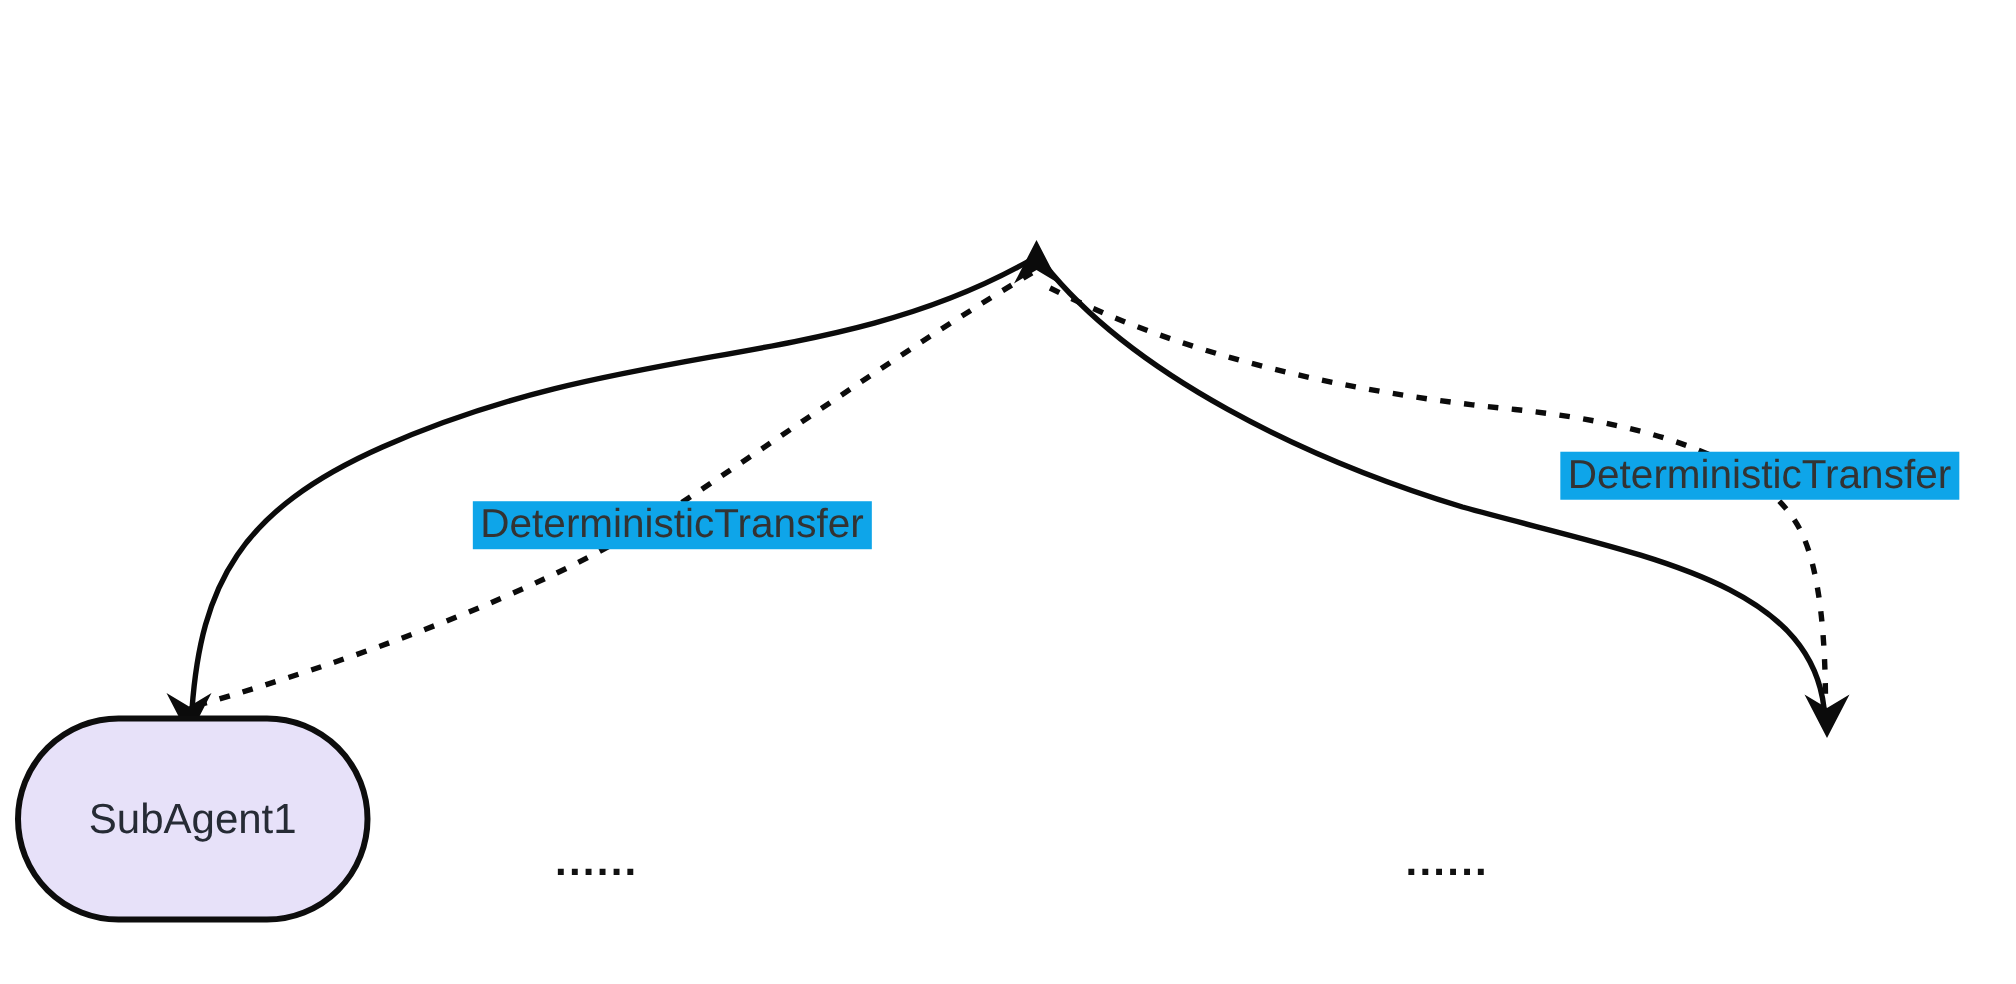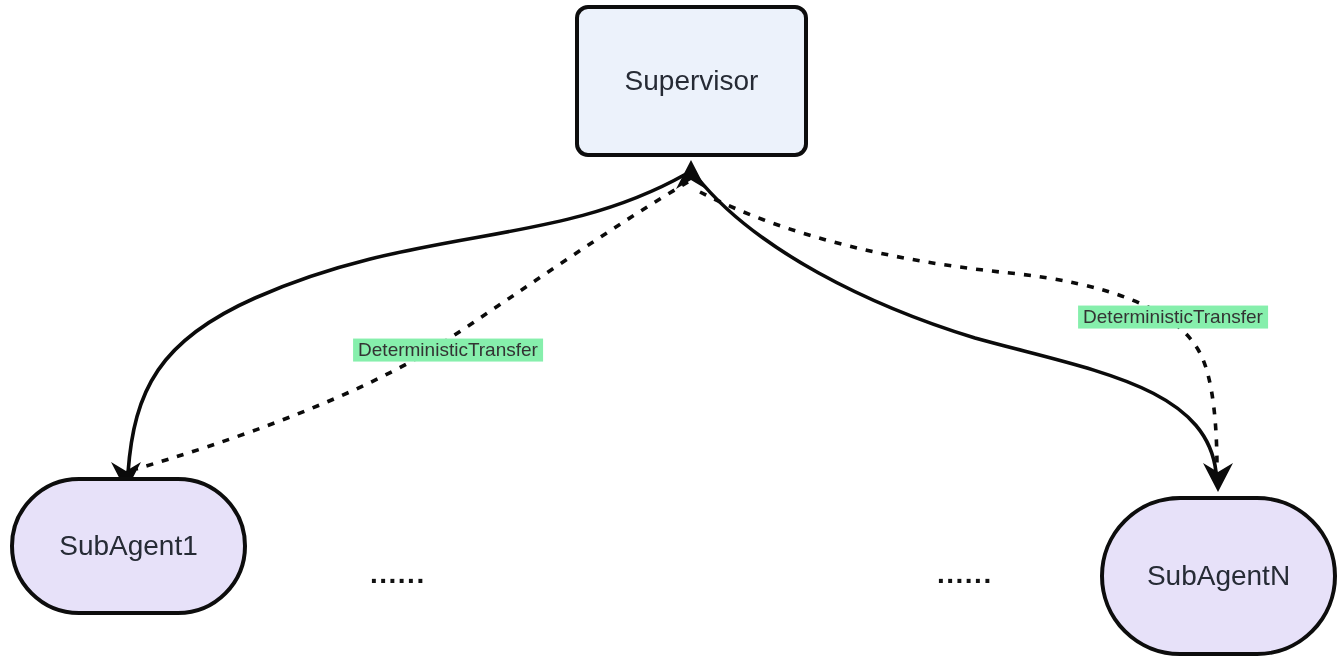--- a/index.html
+++ b/index.html
@@ -31,23 +31,23 @@
     border-radius: 13px;
     background: #ECF2FB;
   }
   .node.stadium {
     border-radius: 80px;
     background: #E7E1F9;
   }
   .edge-label {
     position: absolute;
     transform: translate(-50%, -50%);
-    background: #86efac;
+    background: #0ea5e9;
     color: #333333;
-    font-size: 19px;
+    font-size: 27px;
     line-height: 1.1;
     padding: 1px 5px;
     white-space: nowrap;
   }
   .dots {
     position: absolute;
     color: #111111;
     font-size: 28px;
     font-weight: 700;
     letter-spacing: 1.5px;
@@ -67,32 +67,26 @@
 
     <path d="M 696,176 C 755,250 870,306 975,338 C 1090,370 1206,386 1216,472" fill="none" stroke="#0b0b0b" stroke-width="3.6" stroke-linecap="round"></path>
 
     <path d="M 700,192 C 790,238 900,262 1010,273 C 1105,283 1178,308 1201,355 C 1214,382 1217,430 1217,470" fill="none" stroke="#0b0b0b" stroke-width="3.6" stroke-dasharray="7 9"></path>
 
     <path d="M 691,160 L 676,189 L 691,180 L 706,189 Z" fill="#0b0b0b"></path>
     <path d="M 126,491 L 111,462 L 126,471 L 141,462 Z" fill="#0b0b0b"></path>
     <path d="M 1218,492 L 1203,463 L 1218,472 L 1233,463 Z" fill="#0b0b0b"></path>
   </svg>
 
-  <div class="node rounded-rect" style="left:575px; top:5px; width:233px; height:152px;">
-    <span>Supervisor</span>
-  </div>
 
   <div class="node stadium" style="left:10px; top:477px; width:237px; height:138px;">
     <span>SubAgent1</span>
   </div>
 
 
-  <div class="node stadium" style="left:1100px; top:496px; width:237px; height:160px;">
-    <span>SubAgentN</span>
-  </div>
 
   <div class="dots" style="left:370px; top:560px;">......</div>
   <div class="dots" style="left:937px; top:560px;">......</div>
 
   <div class="edge-label" style="left:448px; top:350px;">DeterministicTransfer</div>
   <div class="edge-label" style="left:1173px; top:317px;">DeterministicTransfer</div>
 
 </div>
 
 </body></html>

